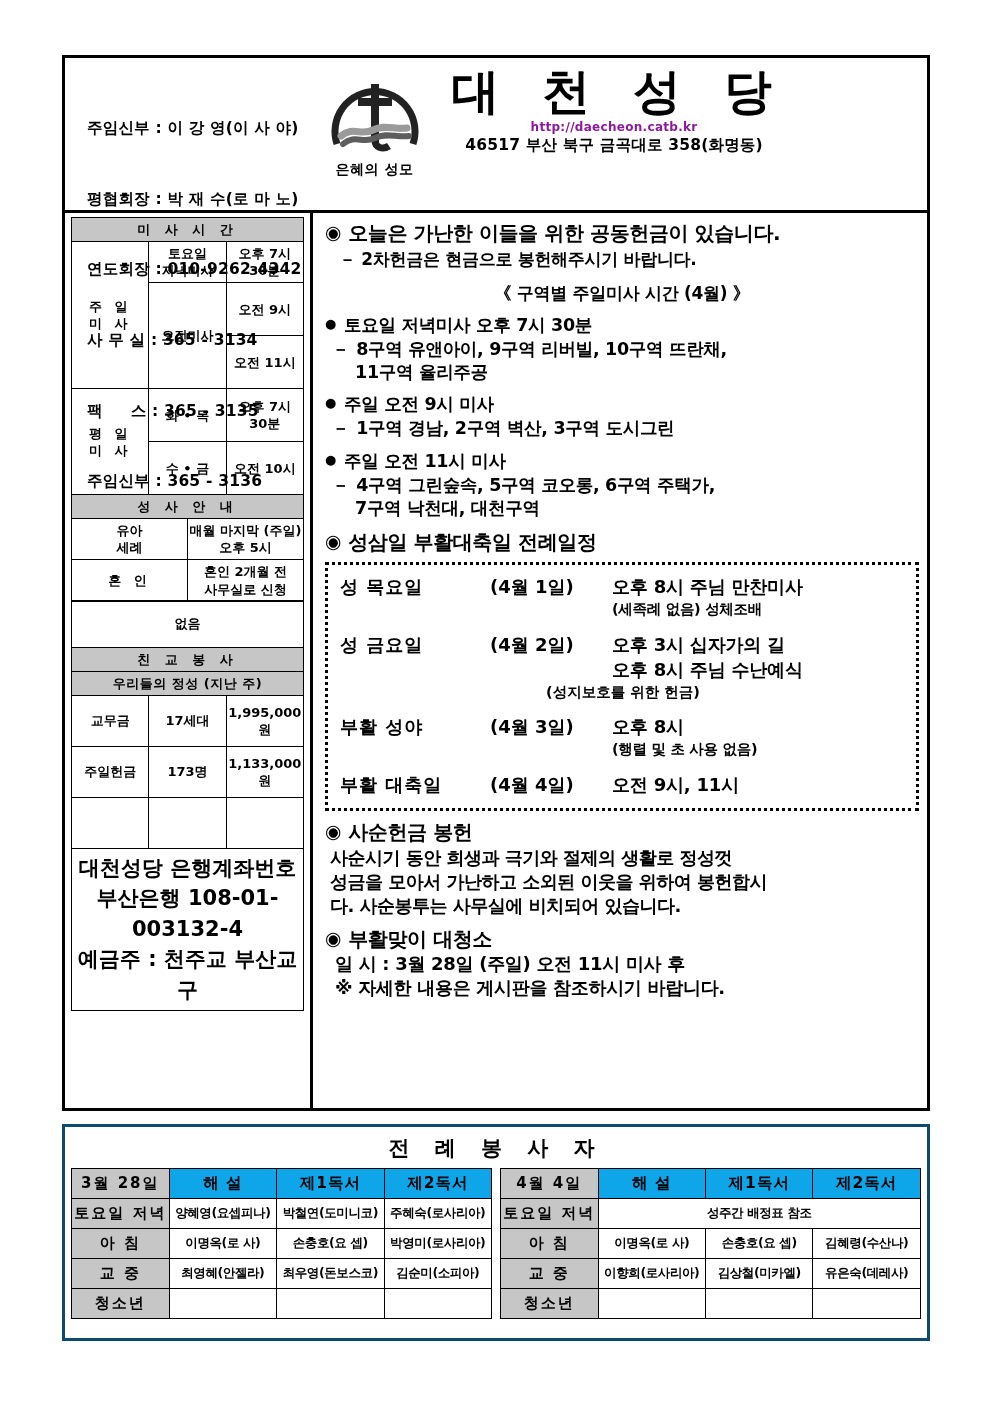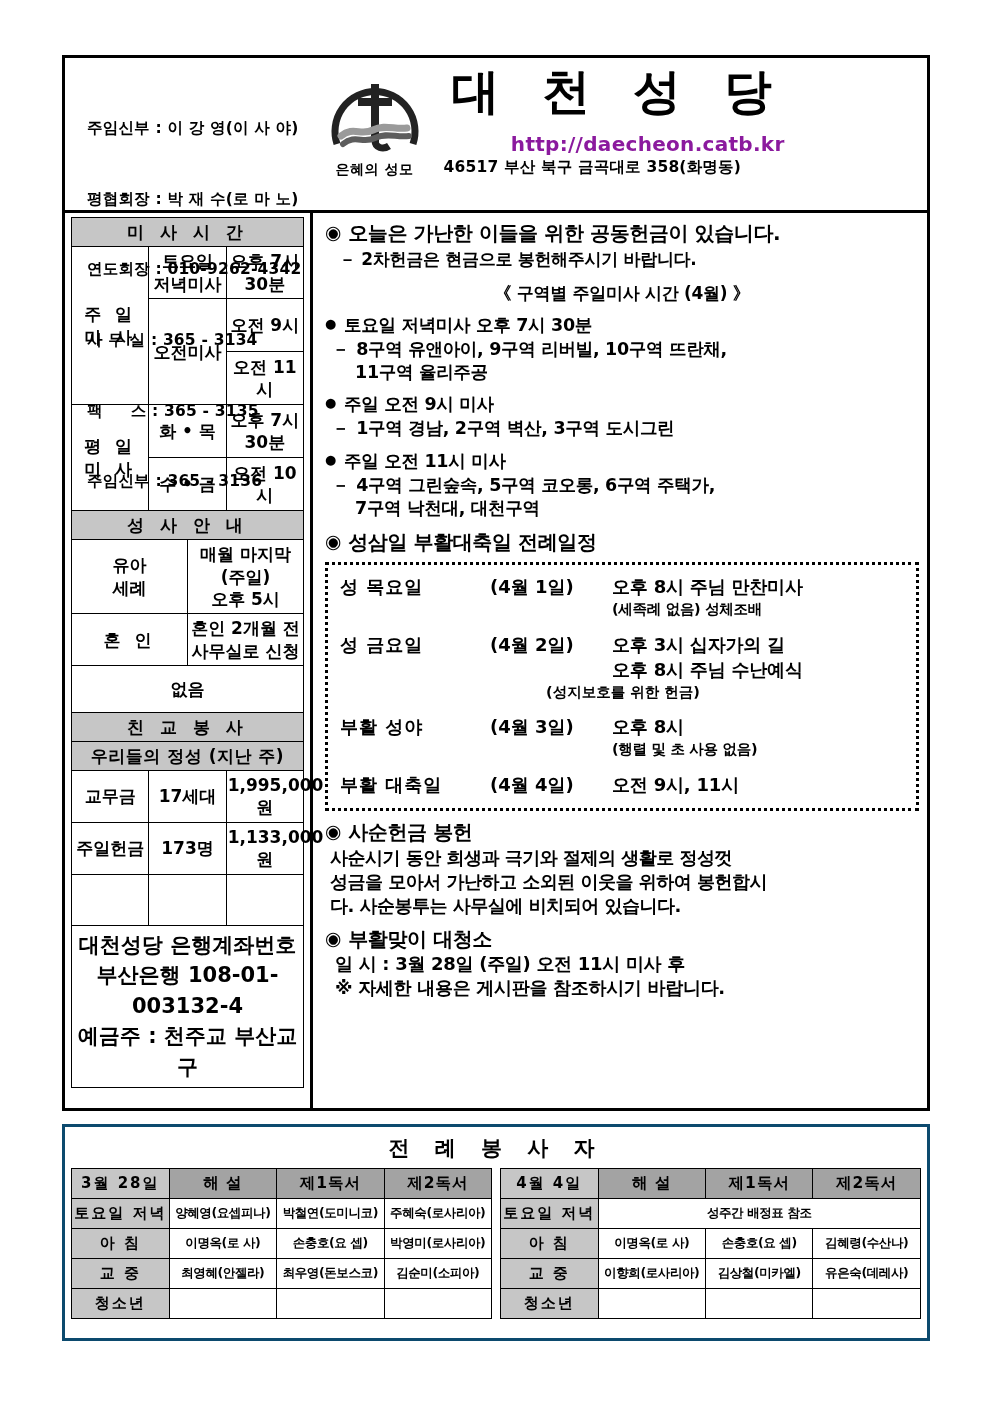--- a/index.html
+++ b/index.html
@@ -33,33 +33,33 @@
   }
   .brandwrap{flex:1;display:flex;align-items:flex-start;justify-content:flex-start;padding-left:14px;}
   .logobox{width:118px;padding-top:12px;text-align:center;}
   .logo-svg{display:block;margin:0 auto;}
   .logo-cap{font-size:14px;font-weight:bold;margin-top:5px;letter-spacing:0.5px;}
   .titleblock{padding-top:8px;padding-left:10px;}
   .bigtitle{
     font-size:48px;font-weight:bold;letter-spacing:13px;line-height:1.05;
     text-align:center;padding-left:8px;
   }
-  .url{font-size:20px;font-weight:bold;text-align:right;margin-top:16px;letter-spacing:0.3px;}
-  .addr{font-size:15.5px;font-weight:bold;text-align:left;margin-top:1px;letter-spacing:0.2px;}
+  .url{font-size:12px;font-weight:bold;text-align:center;margin-top:4px;letter-spacing:0.3px;}
+  .addr{font-size:15.5px;font-weight:bold;text-align:center;margin-top:1px;letter-spacing:0.2px;}
 
   
   .body{display:flex;align-items:stretch;height:898px;}
   .leftcol{width:248px;border-right:3px solid #000;box-sizing:border-box;padding:4px 6px 4px 6px;}
   .rightcol{flex:1;box-sizing:border-box;padding:6px 8px 4px 12px;}
 
   
   table.lt{width:100%;border-collapse:collapse;table-layout:fixed;}
   table.lt td{
     border:1.6px solid #000;text-align:center;vertical-align:middle;
-    font-size:17px;font-weight:bold;padding:3px 1px;line-height:1.32;
+    font-size:13px;font-weight:bold;padding:3px 1px;line-height:1.32;
   }
   td.sec{background:#c6c6c6;font-size:16px;letter-spacing:5px;padding:6px 0;}
   td.sec2{background:#c6c6c6;font-size:15.5px;letter-spacing:0.5px;padding:6px 0;}
   .spaced{letter-spacing:4px;}
   .nospace{letter-spacing:0px;}
   td.tall{height:46px;}
   .bankbox{
     border:1.6px solid #000;border-top:none;text-align:center;font-size:21px;
     font-weight:bold;line-height:1.45;padding:4px 0 5px 0;
   }
@@ -114,21 +114,21 @@
     text-align:center;font-size:21px;font-weight:bold;letter-spacing:9px;
     padding:7px 0 6px 0;border-bottom:0;
   }
   .stables{display:flex;padding:0 6px 6px 6px;gap:0px;align-items:flex-end;}
   table.st{border-collapse:collapse;table-layout:fixed;width:50%;}
   table.st td{
     border:1.5px solid #000;text-align:center;font-weight:bold;
     font-size:13.5px;height:27px;padding:1px 0;line-height:1.15;
   }
   table.st td.hd{background:#c6c6c6;font-size:15px;letter-spacing:2px;}
-  table.st td.colhd{font-size:15.5px;letter-spacing:1px;background:#a3a3a3;}
+  table.st td.colhd{font-size:15.5px;letter-spacing:1px;background:#0ea5e9;}
   table.st td.nm{font-size:12.5px;letter-spacing:-0.4px;}
   .gap{width:8px;}
 </style>
 </head>
 <body>
 
 <div class="page">
 
   <div class="frame">
 

